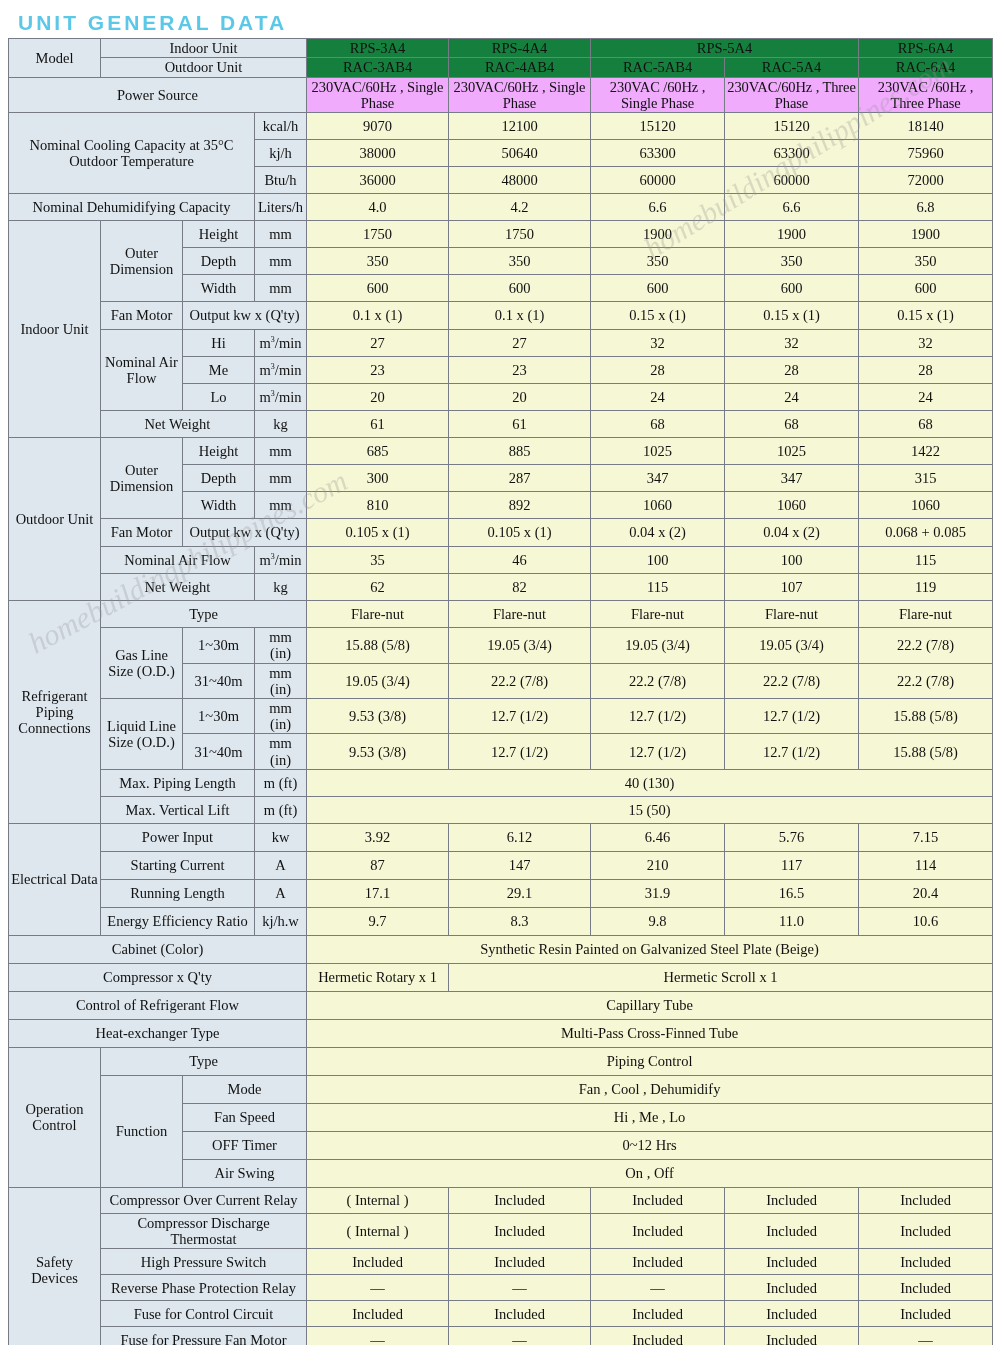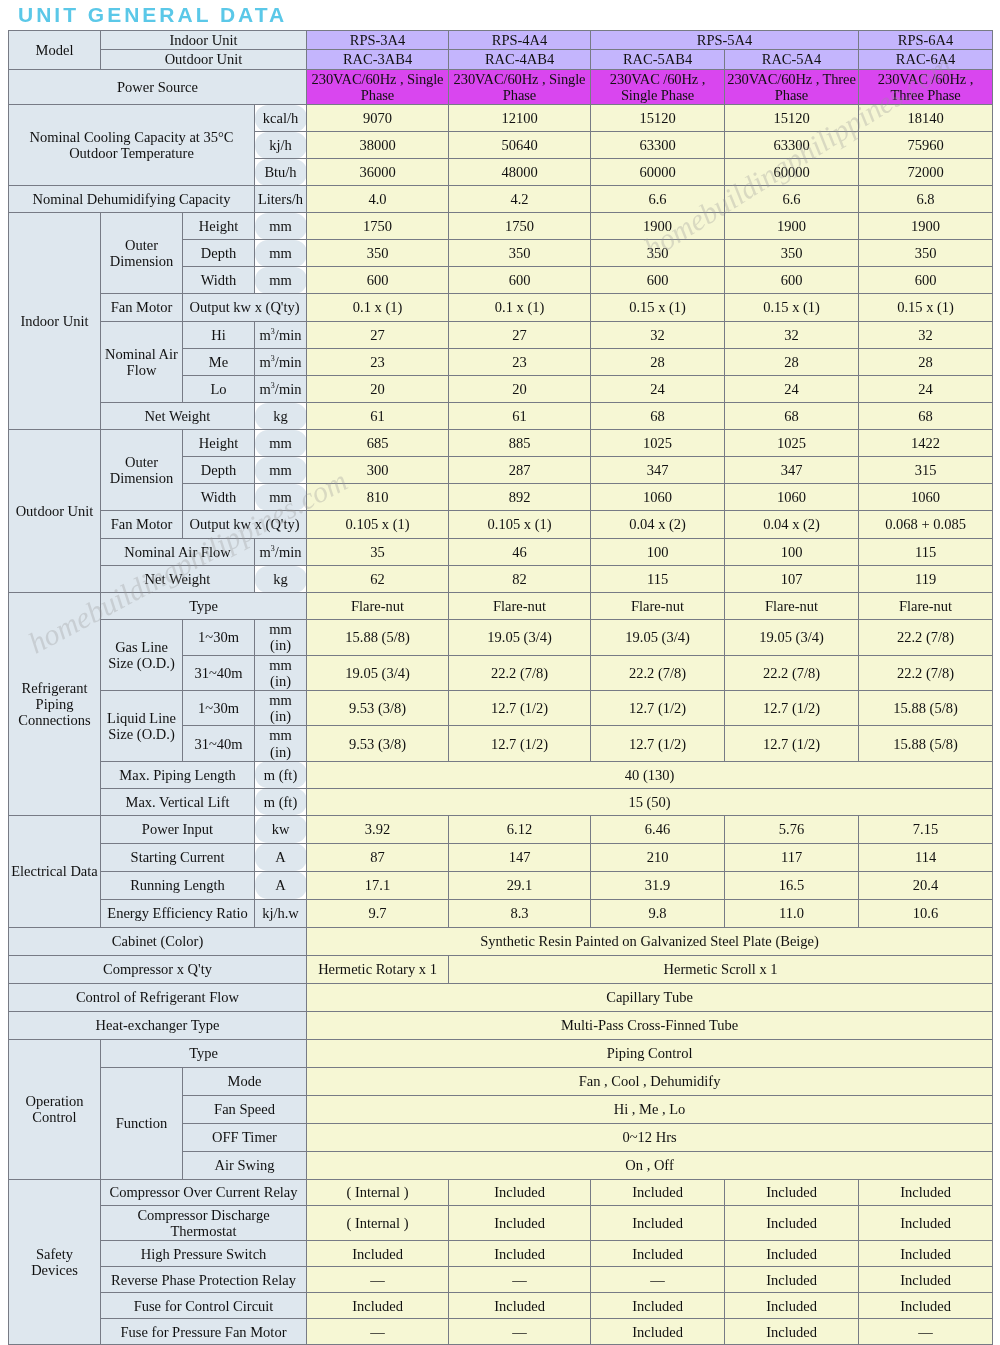--- a/index.html
+++ b/index.html
@@ -13,21 +13,21 @@
     font-family: "Liberation Serif", serif;
     position: relative;
     overflow: hidden;
   }
 
   #page {
     position: relative;
     width: 840px;
     height: 1345px;
     box-sizing: border-box;
-    padding: 0 8px;
+    padding: 8px 8px;
   }
 
   
   .title {
     font-family: "Liberation Sans", sans-serif;
     font-weight: bold;
     font-size: 21px;
     letter-spacing: 3px;
     color: #5bc8e8;
     padding: 3px 0 4px 10px;
@@ -80,51 +80,50 @@
     padding-left: 7px;
   }
   td.lblc {
     background: #dee7ee;
     text-align: center;
   }
   td.unit {
     background: #dee7ee;
     text-align: center;
     font-size: 13px;
-    border-radius: 13px;
   }
   td.unit-sm {
     background: #dee7ee;
     text-align: center;
     font-size: 11.5px;
   }
   td.lbl-sm {
     background: #dee7ee;
     text-align: left;
     padding-left: 7px;
     font-size: 12.5px;
   }
 
   
   td.val {
     background: #f6f7d4;
   }
   td.val-sm {
-    background: #d946ef;
+    background: #f0abfc;
     font-size: 11px;
     letter-spacing: -0.1px;
   }
   td.val-md {
     background: #f6f7d4;
     font-size: 12.5px;
   }
 
   
   td.model {
-    background: #c4b5fd;
+    background: #15803d;
     font-size: 15.5px;
   }
 
   
   sup {
     font-size: 8px;
     vertical-align: super;
     line-height: 0;
   }
 </style>

